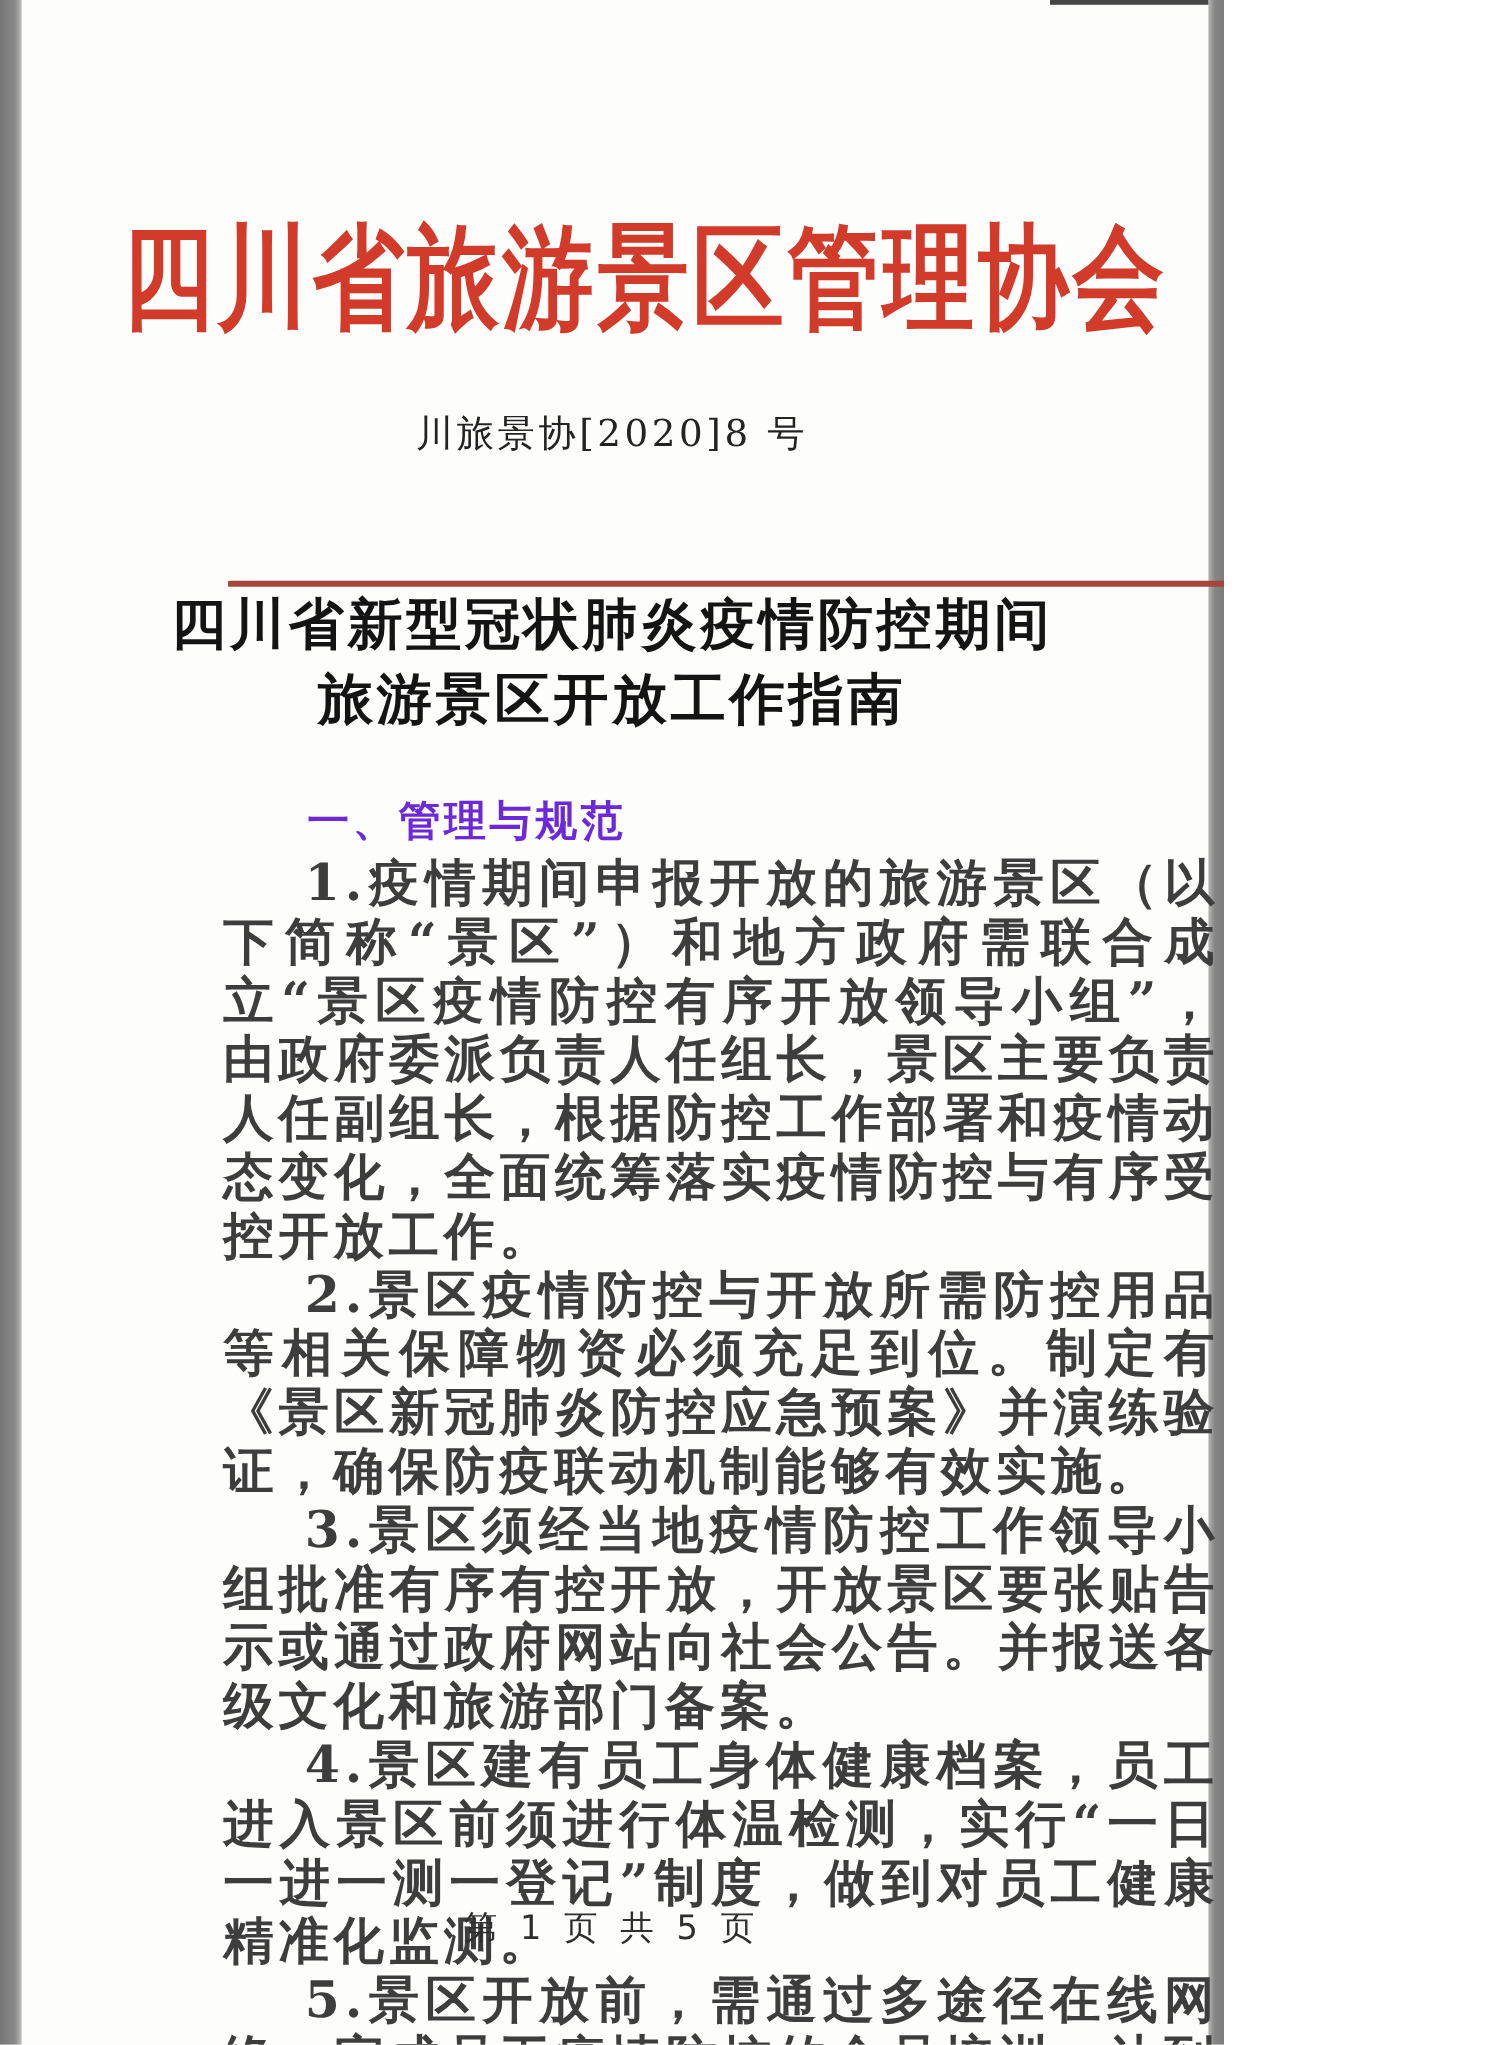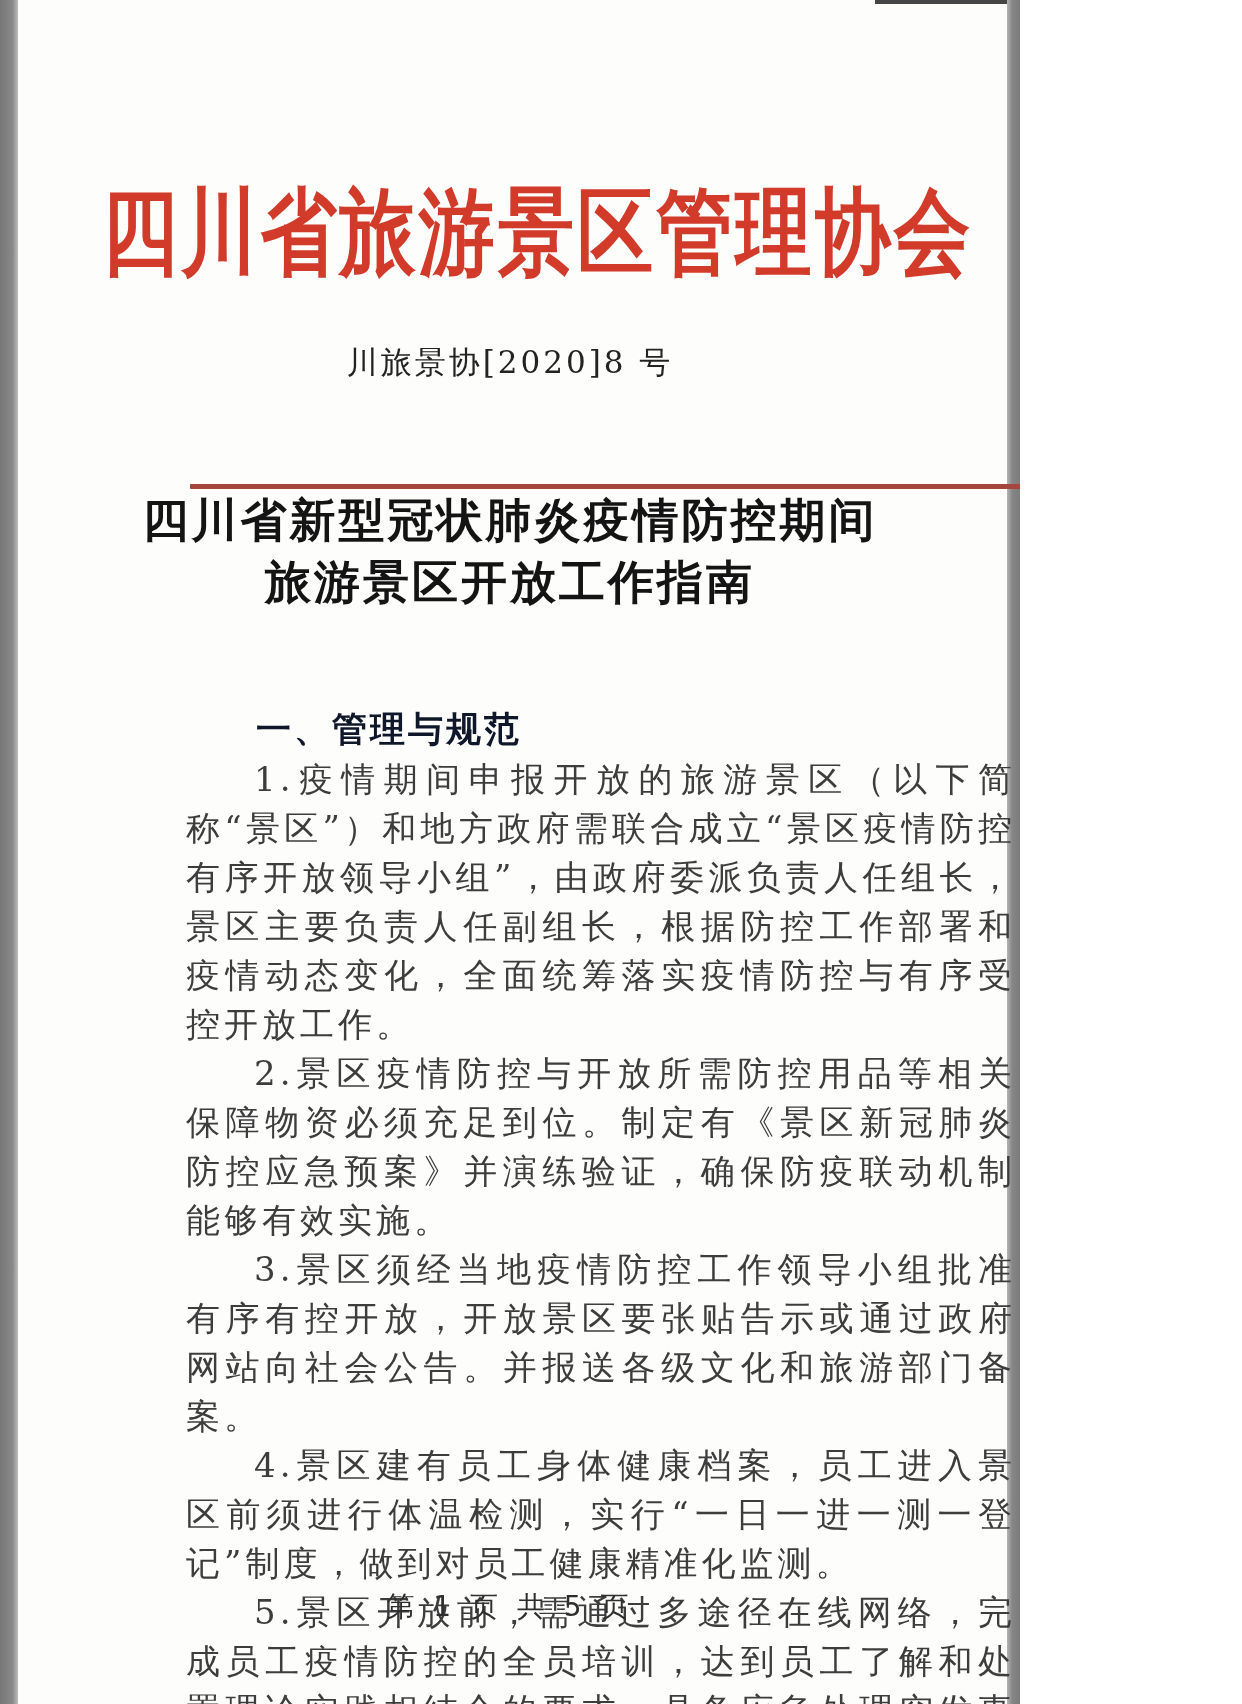--- a/index.html
+++ b/index.html
@@ -29,28 +29,28 @@
   .red-rule{
     margin-top:102px;margin-left:190px;width:934px;height:5px;
     background:var(--rule-red,#a6453b);border-radius:1px;
   }
   .doc-title{
     text-align:center;
     font-family:"DejaVu Sans","Liberation Sans",sans-serif;
     font-weight:bold;font-size:46px;line-height:62px;letter-spacing:3px;color:#141414;
   }
   .section-heading{
-    margin:94px 0 0 186px;padding-left:70px;
+    margin:50px 0 0 186px;padding-left:70px;
     font-family:"DejaVu Sans","Liberation Sans",sans-serif;
-    font-weight:bold;font-size:35px;line-height:44px;letter-spacing:3px;color:#0f172a;
+    font-weight:bold;font-size:35px;line-height:44px;letter-spacing:3px;color:#6d28d9;
   }
   .body-text{margin:4px 0 0 186px;width:830px;}
   .para{
-    margin:0;font-size:34px;line-height:49px;letter-spacing:4px;color:#3d3d3d;
-    text-align:justify;text-justify:inter-character;text-indent:68px;
+    margin:0;font-size:42px;line-height:49px;letter-spacing:4px;color:#3d3d3d;
+    text-align:justify;text-justify:inter-character;text-indent:68px;font-weight:bold;
   }
   .footer{
     position:absolute;top:1588px;left:0;right:0;text-align:center;
     font-family:"DejaVu Sans","Liberation Sans",sans-serif;
     font-size:28px;letter-spacing:5px;color:#2e2e2e;
   }
 </style>
 </head>
 <body>
 

